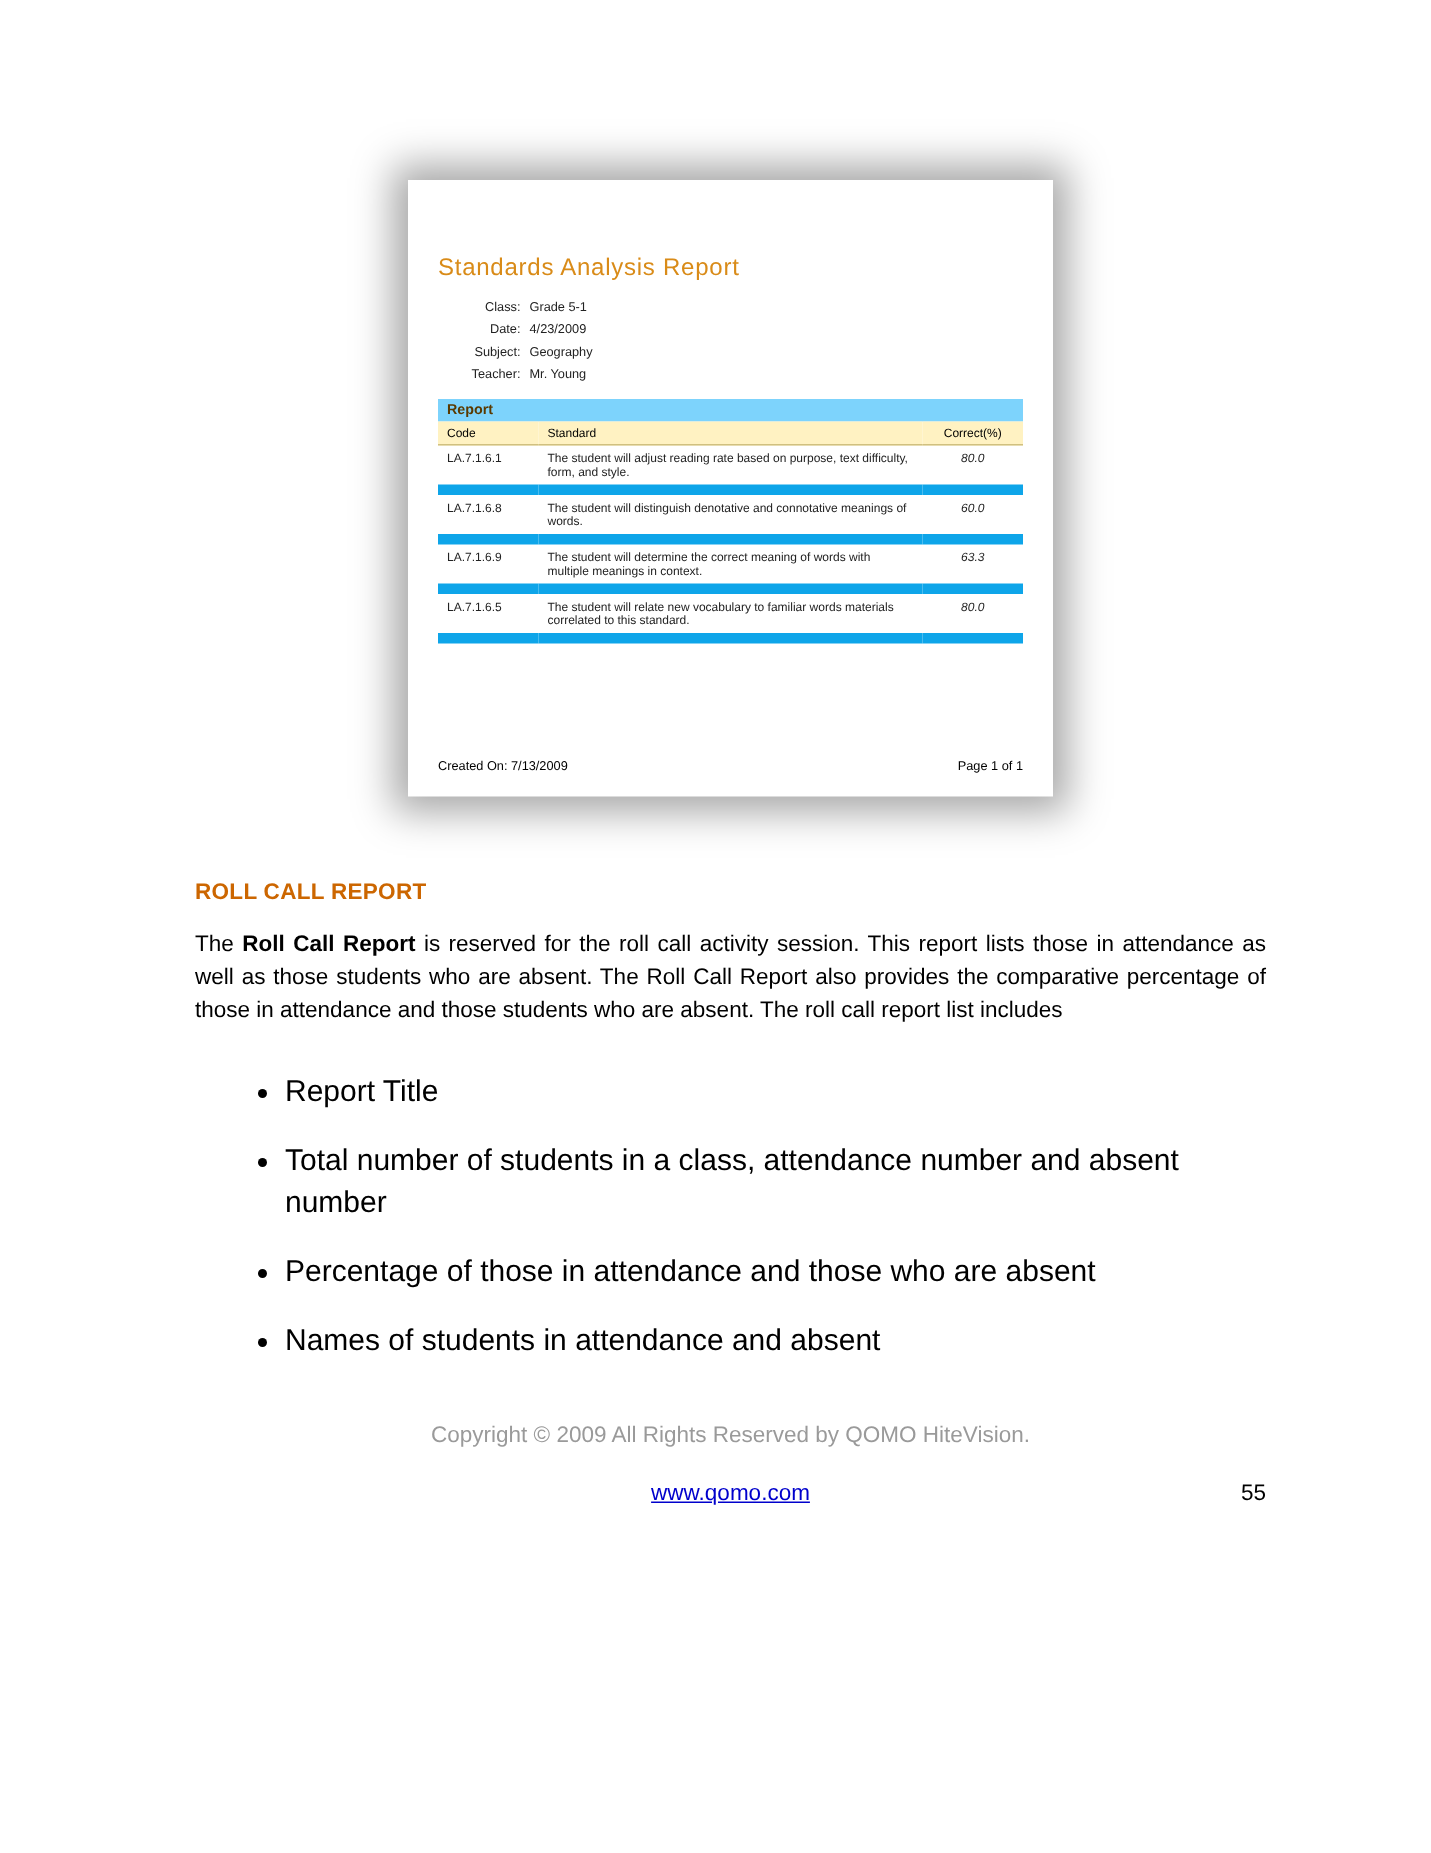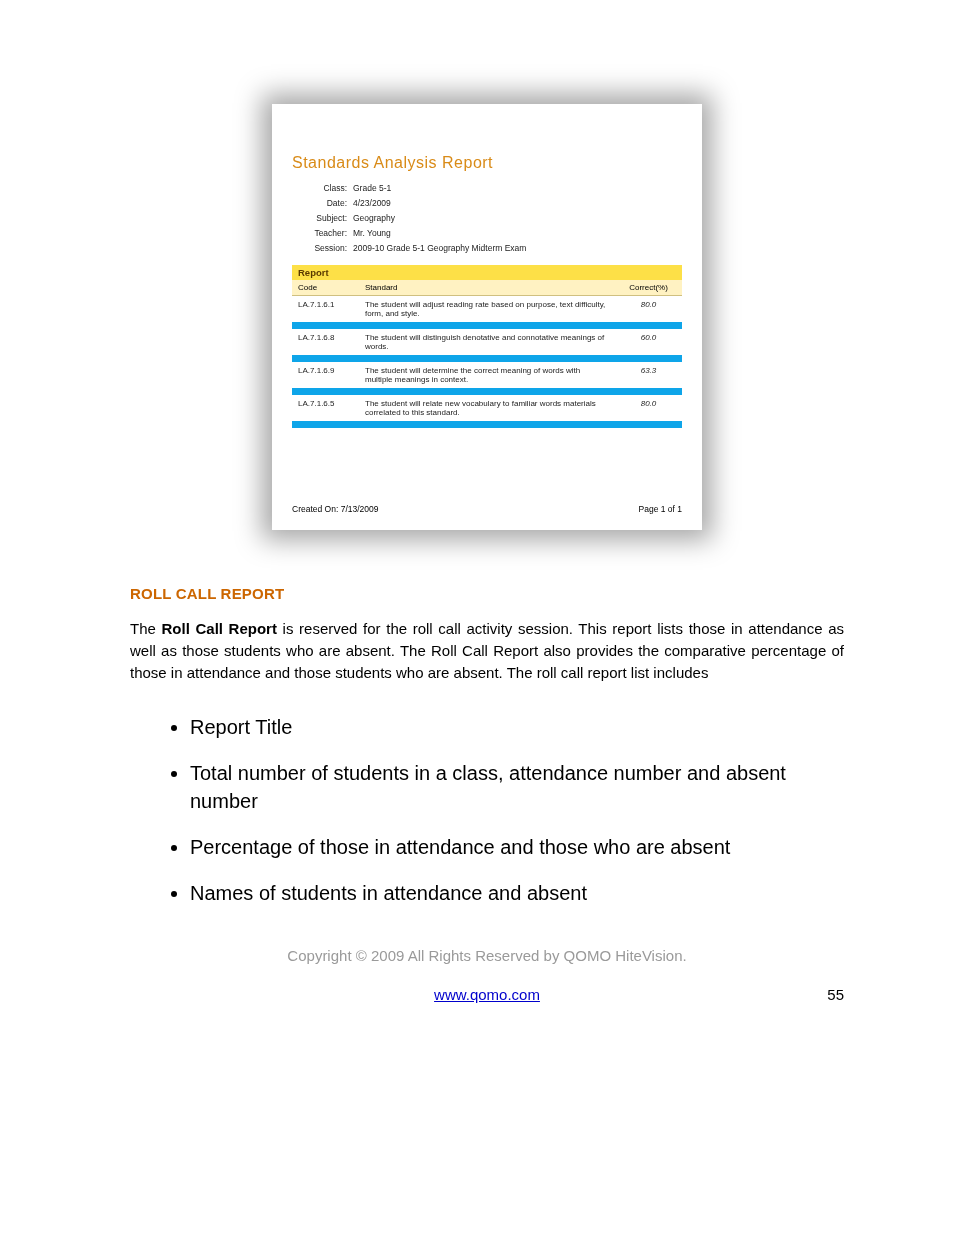--- a/index.html
+++ b/index.html
@@ -8,21 +8,21 @@
     background: #ffffff;
     font-family: Arial, Helvetica, sans-serif;
     color: #000;
   }
   .page {
     width: 954px;
     min-height: 1235px;
     margin: 0 auto;
     position: relative;
     box-sizing: border-box;
-    padding: 44px 110px 40px 130px;
+    padding: 60px 110px 40px 130px;
   }
   .shot-wrap {
     width: 430px;
     margin: 60px auto 50px auto;
     box-shadow: 0 0 25px 10px rgba(0,0,0,0.35);
     background: #fff;
     padding: 20px 20px 16px 20px;
     box-sizing: border-box;
   }
   .shot {
@@ -46,21 +46,21 @@
     padding: 2.5px 6px 2.5px 0;
     vertical-align: top;
   }
   .meta td.lbl {
     text-align: right;
     width: 55px;
     white-space: nowrap;
   }
   .report-hdr {
     margin-top: 10px;
-    background: #fde047;
+    background: #7dd3fc;
     color: #5a3a00;
     font-weight: bold;
     font-size: 9.5px;
     padding: 2px 6px;
   }
   .std-table {
     width: 100%;
     border-collapse: collapse;
     font-size: 8px;
   }
@@ -163,24 +163,20 @@
           <td>4/23/2009</td>
         </tr>
         <tr>
           <td class="lbl">Subject:</td>
           <td>Geography</td>
         </tr>
         <tr>
           <td class="lbl">Teacher:</td>
           <td>Mr. Young</td>
         </tr>
-        <tr>
-          <td class="lbl">Session:</td>
-          <td>2009-10 Grade 5-1 Geography Midterm Exam</td>
-        </tr>
       </tbody>
         </table>
 
       <div class="report-hdr">Report</div>
 
       <table class="std-table">
         <thead>
           <tr>
             <th class="codecol">Code</th>
             <th>Standard</th>

